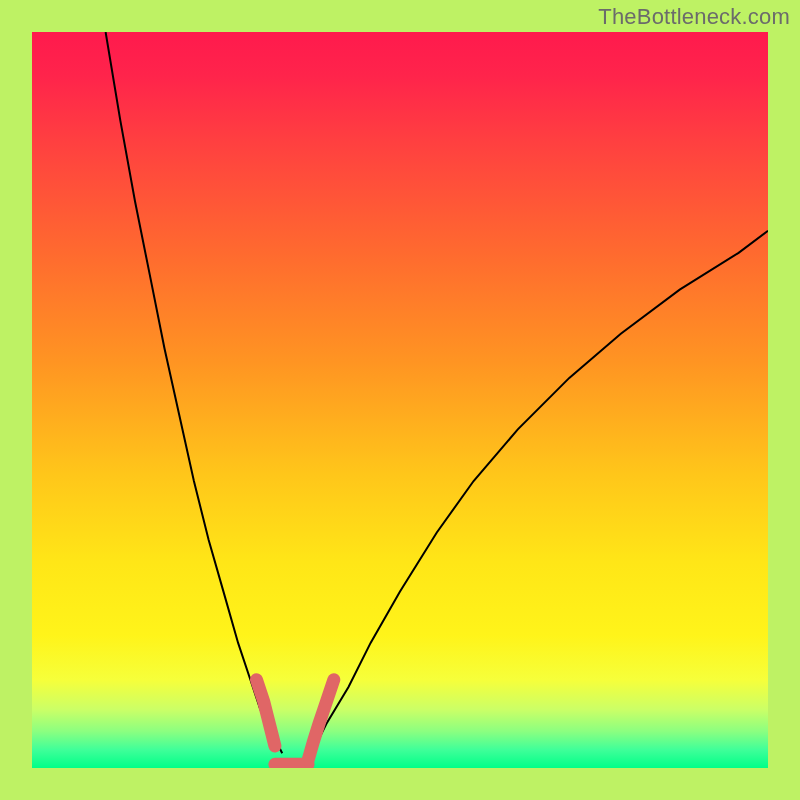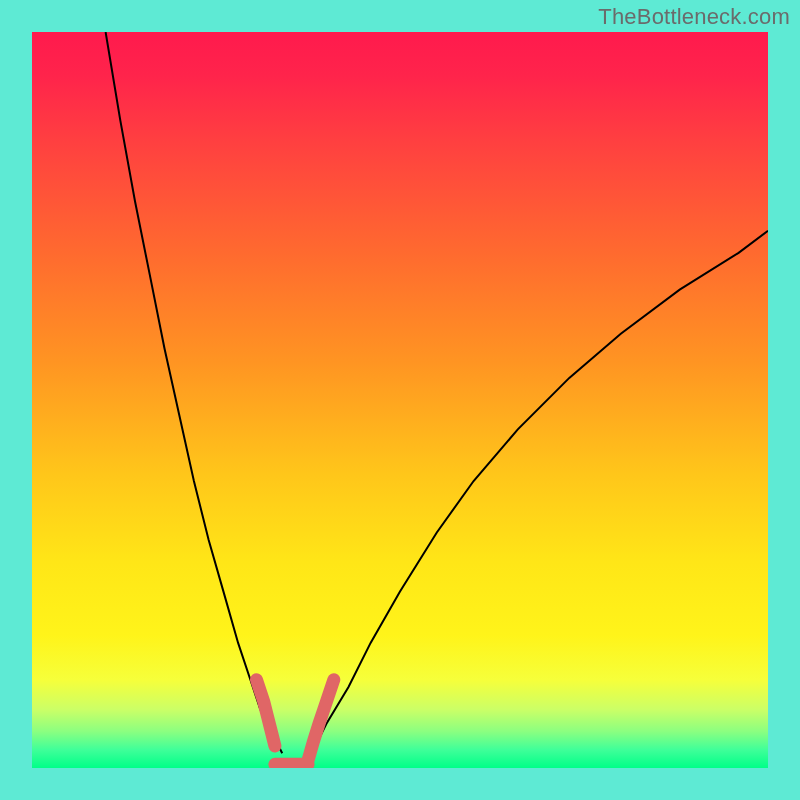--- a/index.html
+++ b/index.html
@@ -10,21 +10,21 @@
     background: #000;
     overflow: hidden;
     font-family: Arial, Helvetica, sans-serif;
   }
   .frame {
     position: absolute;
     left: 0;
     top: 0;
     width: 800px;
     height: 800px;
-    background: #5eead4;
+    background: #bef264;
   }
   .plot {
     position: absolute;
     left: 32px;
     top: 32px;
     width: 736px;
     height: 736px;
     overflow: hidden;
   }
   .gradient {

